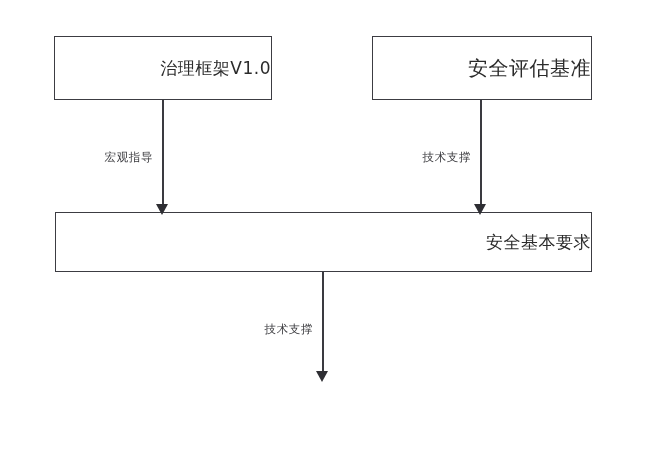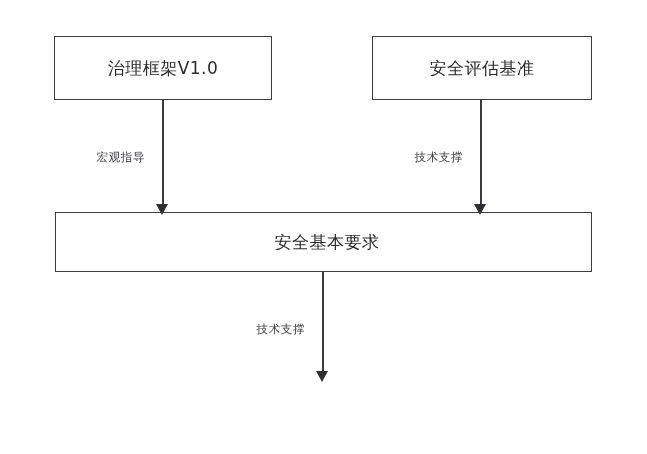--- a/index.html
+++ b/index.html
@@ -19,42 +19,42 @@
     height: 454px;
     background: #ffffff;
   }
   .node {
     position: absolute;
     box-sizing: border-box;
     border: 1.3px solid #3c3c42;
     background: #ffffff;
     display: flex;
     align-items: center;
-    justify-content: center;
+    justify-content: flex-end;
     color: #2b2b2b;
     letter-spacing: 0.5px;
     line-height: 1.1;
     white-space: nowrap;
   }
   .node-label {
     display: block;
   }
   .node-top-left {
     left: 54px;
     top: 36px;
     width: 218px;
     height: 64px;
     font-size: 17px;
   }
   .node-top-right {
     left: 372px;
     top: 36px;
     width: 220px;
     height: 64px;
-    font-size: 17px;
+    font-size: 20px;
   }
   .node-middle {
     left: 55px;
     top: 212px;
     width: 537px;
     height: 60px;
     font-size: 17px;
     padding-left: 7px;
   }
   .node-bottom {
@@ -80,21 +80,21 @@
     border-right: 6.5px solid transparent;
     border-top: 11px solid #2e2e33;
   }
   .edge-label {
     position: absolute;
     font-size: 11.5px;
     color: #3a3a3e;
     white-space: nowrap;
     letter-spacing: 0.6px;
     transform: translate(-100%, -50%);
-    padding-right: 17px;
+    padding-right: 9px;
   }
   .edge-1 .edge-line { left: 162px; top: 100px; height: 105px; }
   .edge-1 .edge-head { left: 156px; top: 204px; }
   .edge-1 .edge-label { left: 162px; top: 157px; }
 
   .edge-2 .edge-line { left: 480px; top: 100px; height: 105px; }
   .edge-2 .edge-head { left: 474px; top: 204px; }
   .edge-2 .edge-label { left: 480px; top: 157px; }
 
   .edge-3 .edge-line { left: 322px; top: 272px; height: 100px; }

